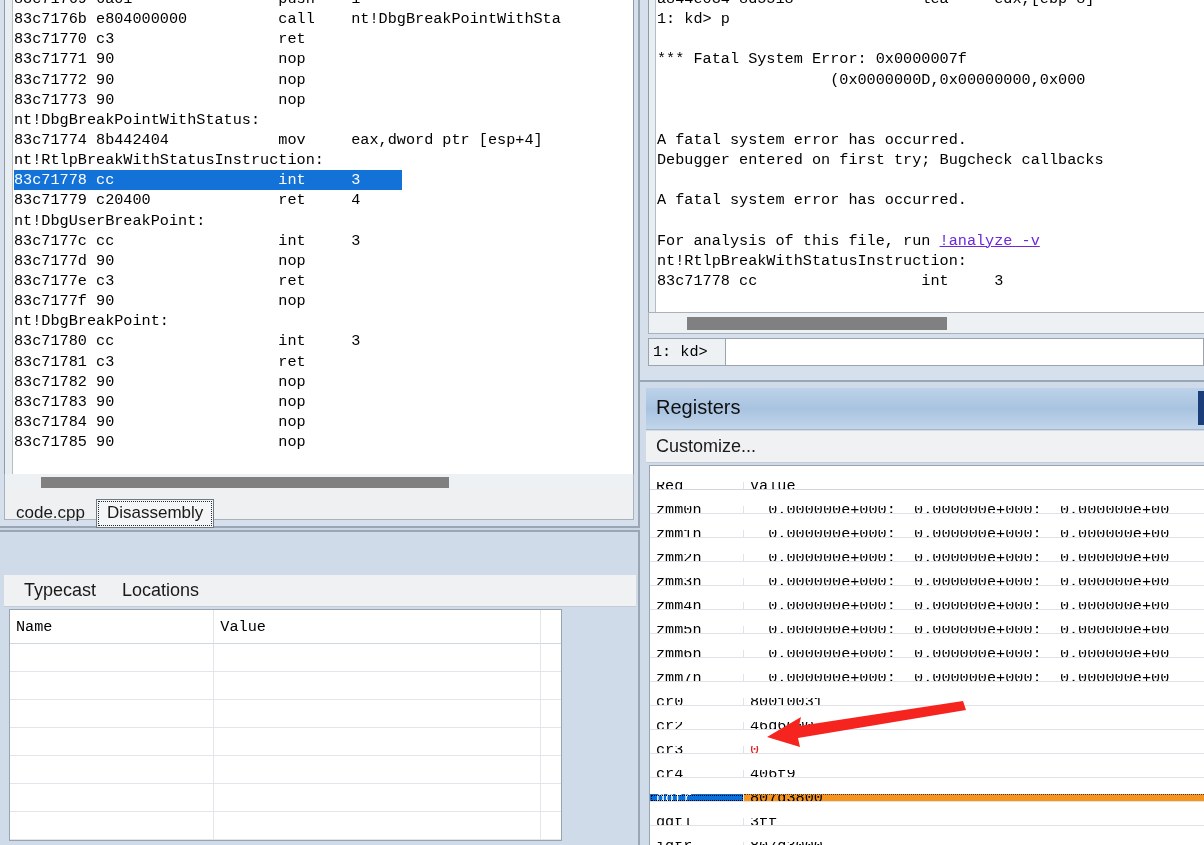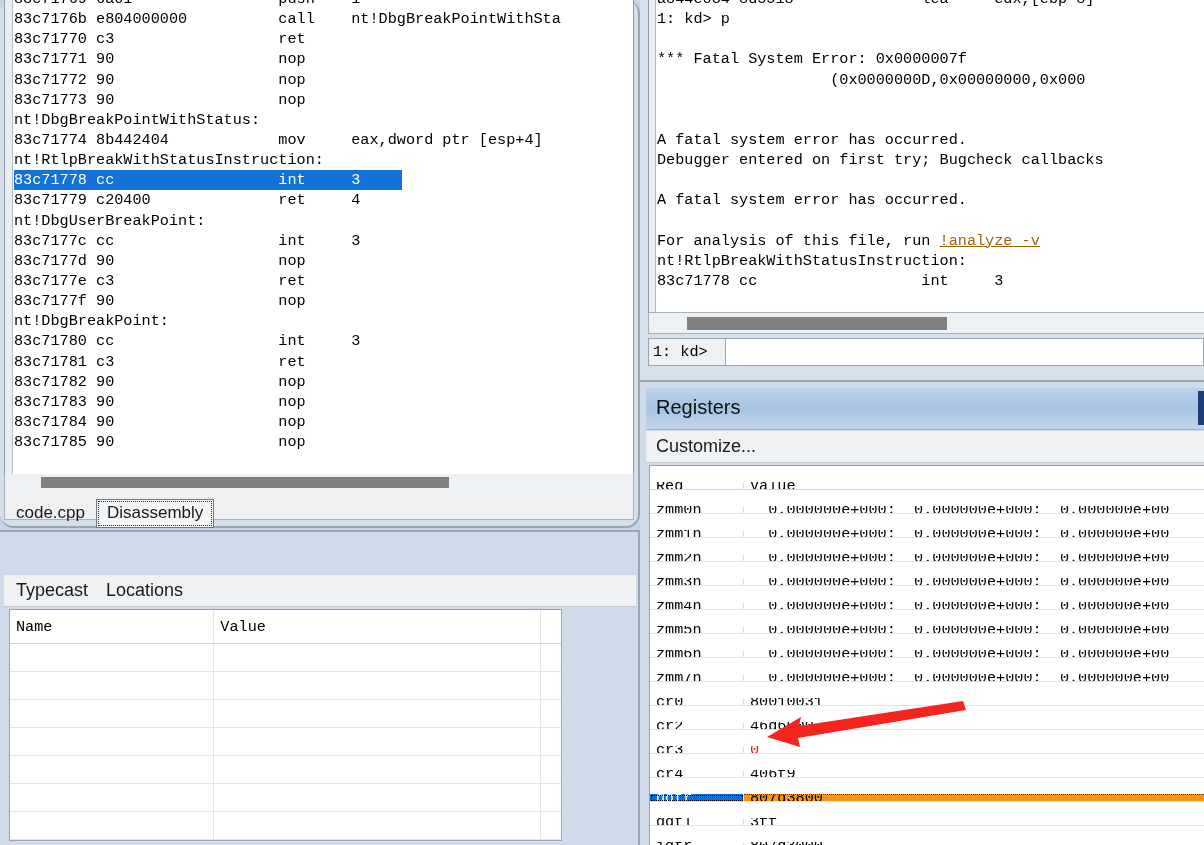--- a/index.html
+++ b/index.html
@@ -25,21 +25,20 @@
     color: #000000;
   }
 
   
   #disasm-pane {
     position: absolute; left: 0; top: 0;
     width: 640px; height: 528px;
     background: #d6e0ec;
     border-right: 2px solid #9aa6b4;
     border-bottom: 2px solid #9aa6b4;
-    border-radius: 14px;
   }
   #disasm-frame {
     position: absolute; left: 4px; top: 0px;
     width: 630px; height: 488px;
     background: #ffffff;
     border: 1px solid #8f9aa6;
     border-top: none;
     overflow: hidden;
   }
   
@@ -115,21 +114,21 @@
     position: absolute; left: 0; top: 0;
     width: 7px; height: 100%;
     background: #e9eef3;
     border-right: 1px solid #b4bcc4;
   }
   #cmd-lines {
     position: absolute; left: 8px; top: -11px;
     width: 900px;
   }
   .cline { height: 20.15px; }
-  .clink { color: #a16207; text-decoration: underline; }
+  .clink { color: #6d28d9; text-decoration: underline; }
   #cmd-hscroll {
     position: absolute; left: 8px; top: 312px;
     width: 556px; height: 22px;
     background: #eef1f4;
     border-left: 1px solid #a9b2bb;
     border-top: 1px solid #a9b2bb;
     border-bottom: 1px solid #a9b2bb;
   }
   #cmd-hthumb {
     position: absolute; left: 38px; top: 4px;
@@ -202,21 +201,21 @@
     position: absolute; left: 4px; top: 43px;
     width: 632px; height: 32px;
     background: #f0f1f2;
     border-bottom: 1px solid #c3ccd6;
     display: flex; align-items: center;
   }
   .wmenu-item {
     font-size: 18px;
     color: #1a1a1a;
     padding: 0 6px;
-    margin-left: 6px;
+    margin-left: 14px;
     font-family: "Liberation Sans", sans-serif;
   }
   #watch-grid {
     position: absolute; left: 9px; top: 77px;
     width: 553px; height: 232px;
     background: #ffffff;
     border: 1px solid #9aa4ae;
     overflow: hidden;
   }
   .wrow { display: flex; height: 28px; }

